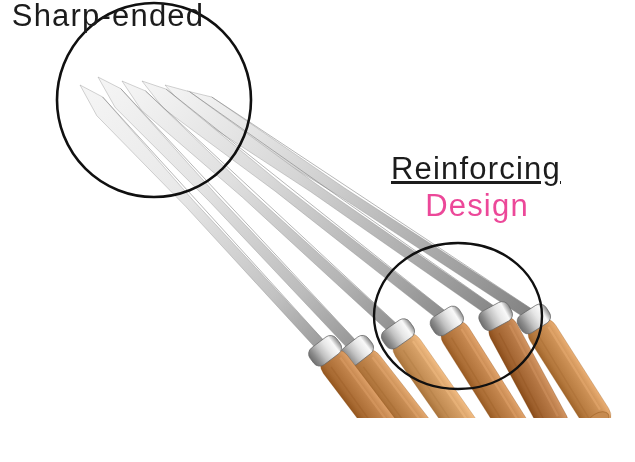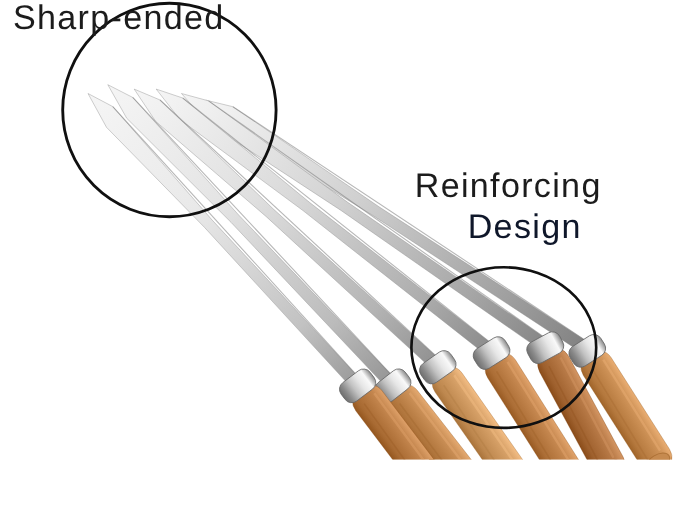--- a/index.html
+++ b/index.html
@@ -7,21 +7,21 @@
     position:relative;width:635px;height:418px;background:#ffffff;
     overflow:hidden;font-family:"Liberation Sans",sans-serif;
   }
   #scene{position:absolute;left:0;top:0;}
   .caption{
     position:absolute;font-size:31px;line-height:31px;letter-spacing:1.2px;
     text-align:center;white-space:nowrap;font-weight:400;
   }
   #cap-sharp-1{left:0;top:220;width:216px;}
   #cap-sharp-2{left:0;top:264;width:300px;}
-  #cap-reinf-1{left:362px;top:153px;width:200px;}
+  #cap-reinf-1{left:376px;top:153px;width:200px;text-decoration:underline;}
   #cap-reinf-2{left:377px;top:190px;width:200px;}
 </style>
 </head>
 <body>
 
 <div class="stage" style="background: rgb(255, 255, 255);">
   <svg id="scene" width="635" height="462" viewBox="0 0 635 462">
       <defs>
         <linearGradient id="fg" x1="0" y1="0" x2="0" y2="1">
           <stop offset="0" stop-color="#8b8b8b"></stop>
@@ -175,14 +175,14 @@
           <ellipse cx="110.2014492669067" cy="0.5" rx="7" ry="12" fill="#ba7c44" stroke="#965820" stroke-width="0.9" stroke-opacity="0.7"></ellipse>
         </g>
         <rect x="-7" y="-16.5" width="21" height="33" rx="7.5" fill="url(#fg)" stroke="#666666" stroke-width="0.7" transform="translate(323,348) rotate(52.9)"></rect>
       </g>
       <circle cx="154" cy="100" r="97" fill="none" stroke="#101010" stroke-width="2.6"></circle>
       <ellipse cx="458" cy="316" rx="84" ry="73" fill="none" stroke="#101010" stroke-width="2.4"></ellipse>
     </svg>
 
   <div class="caption" id="cap-sharp-1" style="color: rgb(28, 28, 28);">Sharp-ended</div>
   <div class="caption" id="cap-reinf-1" style="color: rgb(28, 28, 28);">Reinforcing</div>
-  <div class="caption" id="cap-reinf-2" style="color: #0f172a;">Design</div>
+  <div class="caption" id="cap-reinf-2" style="color: #ec4899;">Design</div>
 </div>
 
 </body></html>

